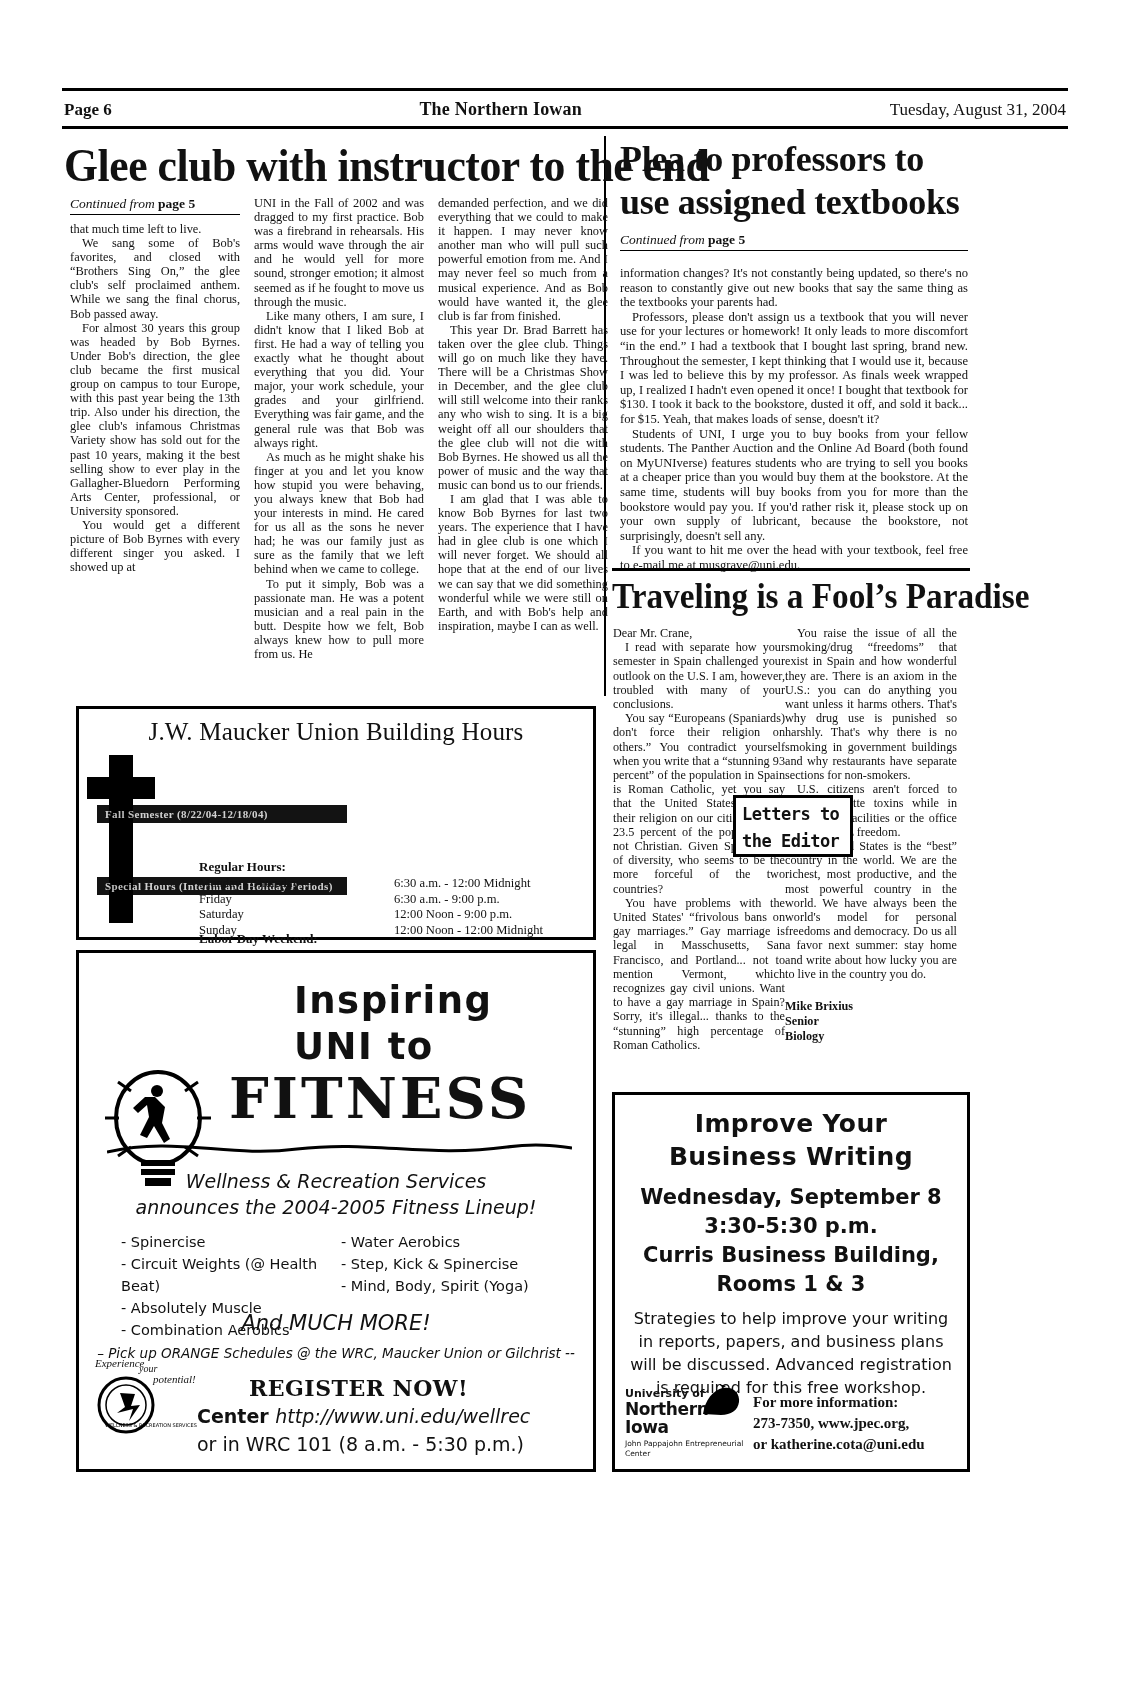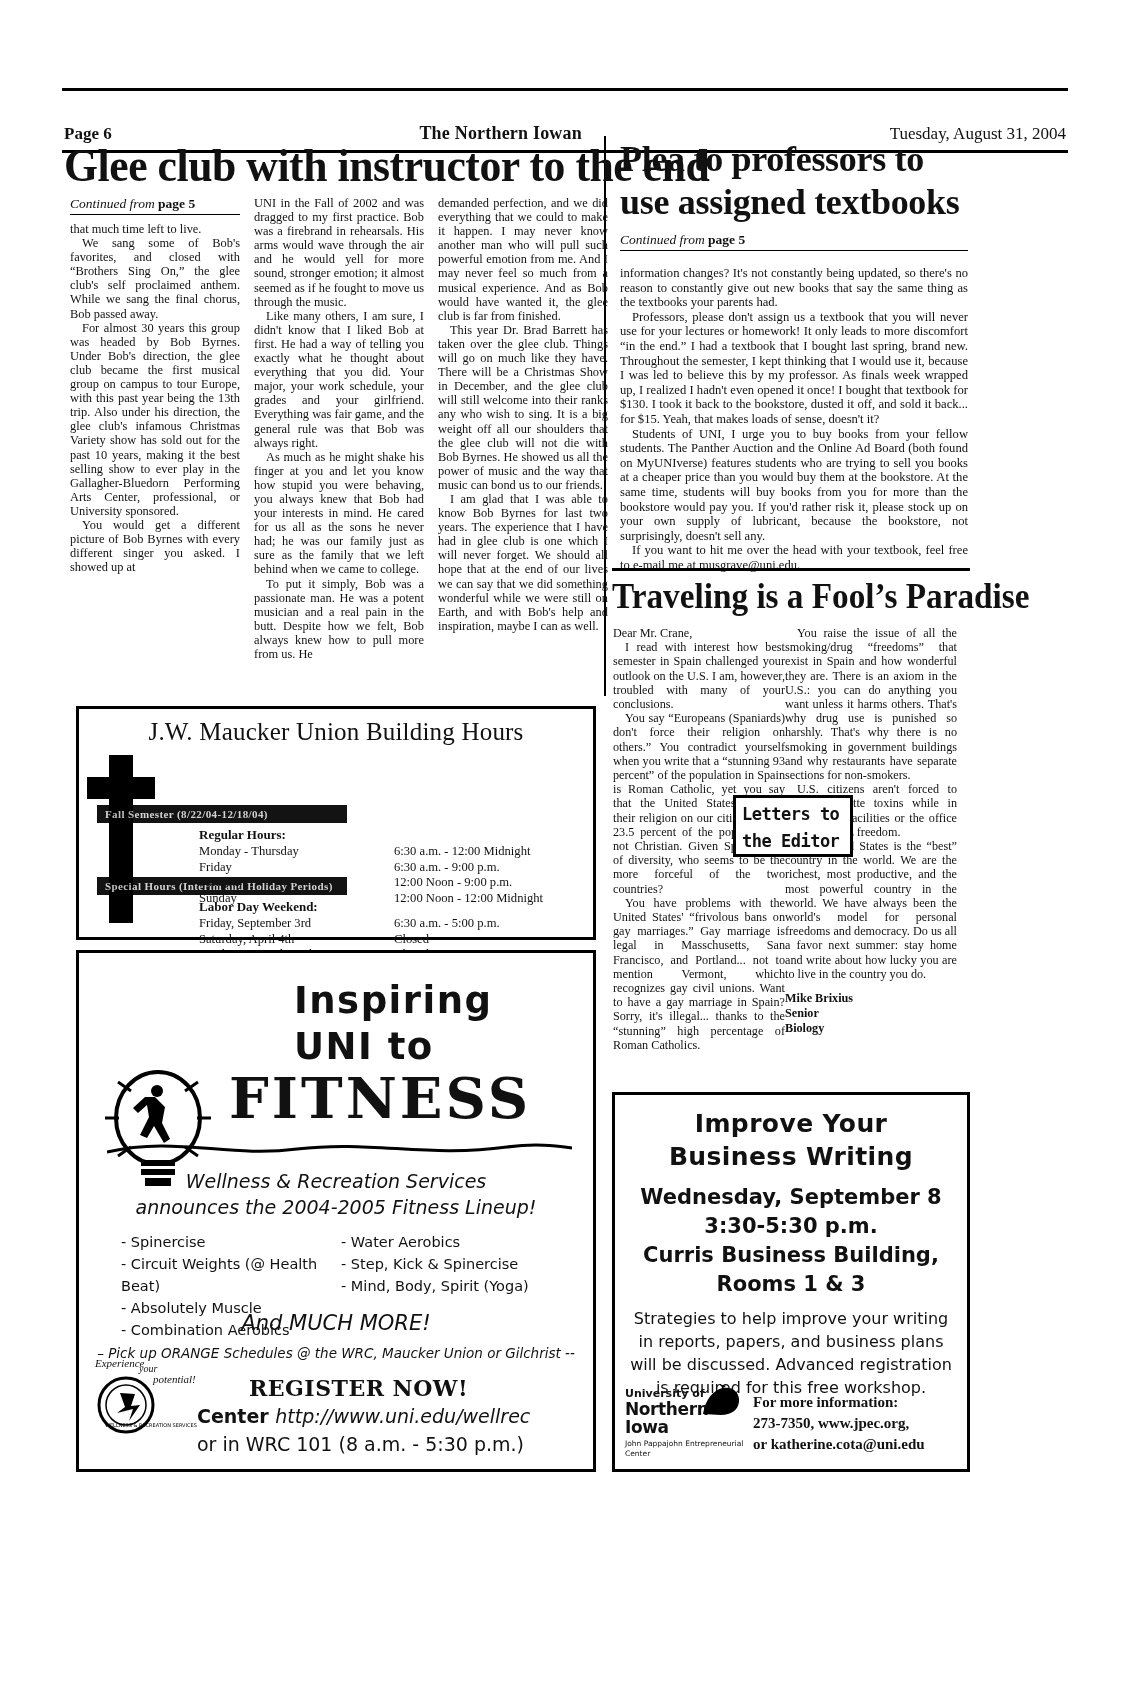--- a/index.html
+++ b/index.html
@@ -10,21 +10,21 @@
     font-family:"Liberation Serif", serif;
     color:#111;
     -webkit-font-smoothing:none;
   }
   .page{position:relative;width:1131px;height:1700px;box-sizing:border-box;padding:0;}
 
   
   .masthead{position:absolute;left:62px;top:88px;width:1006px;}
   .mast-rule-top{border-top:3px solid #000;width:100%;}
   .mast-row{display:flex;align-items:flex-end;justify-content:space-between;
-            padding:8px 2px 6px 2px;font-weight:bold;font-size:17px;margin-top:24px;}
+            padding:8px 2px 6px 2px;font-weight:bold;font-size:17px;}
   .mast-center{font-size:18px;font-weight:bold;letter-spacing:.2px;}
   .mast-right{font-size:17px;font-weight:normal;}
   .mast-rule-bot{border-top:3px solid #000;width:100%;}
 
   
   .col-text{
     font-size:12.4px;line-height:14.1px;text-align:justify;
     -moz-text-align-last:left;text-align-last:left;
     hyphens:auto;
   }
@@ -61,21 +61,21 @@
   
   .trav-head{
     position:absolute;left:612px;top:576px;width:360px;
     font-weight:bold;font-size:35px;line-height:42px;
     transform:scaleX(.95);transform-origin:left top;white-space:nowrap;
   }
   .trav-cols{position:absolute;left:613px;top:626px;width:356px;
              display:flex;gap:0;}
   .trav-cols .c{width:172px;}
   .trav-cols .col-text{font-size:12.2px;line-height:14.2px;}
-  .sig{margin-top:10px;text-align:center;font-weight:bold;line-height:15px;}
+  .sig{margin-top:18px;text-align:center;font-weight:bold;line-height:15px;}
 
   .letters-badge{
     position:absolute;left:733px;top:795px;width:120px;height:62px;
     border:3px solid #000;background:#fff;
     font-family:"DejaVu Sans Mono", monospace;
     font-weight:bold;font-size:17px;line-height:27px;
     padding:3px 4px 0 6px;box-sizing:border-box;
     letter-spacing:-.5px;
   }
 
@@ -88,21 +88,21 @@
   .hours-cross{position:absolute;left:30px;top:46px;width:24px;height:168px;background:#000;}
   .hours-cross:before{content:"";position:absolute;left:-22px;top:22px;width:68px;height:22px;background:#000;}
   .band{
     position:absolute;background:#000;color:#cfcfcf;
     font-size:11px;font-weight:bold;letter-spacing:.4px;
     padding:3px 8px;box-sizing:border-box;white-space:nowrap;
     opacity:.92;
   }
   .band.b1{left:18px;top:96px;width:250px;}
   .band.b2{left:18px;top:168px;width:250px;}
-  .hours-sec{position:absolute;font-size:13px;}
+  .hours-sec{position:absolute;font-size:13px;margin-top:32px;}
   .hours-sec .hs-title{font-weight:bold;margin-bottom:1px;}
   .hours-sec table{border-collapse:collapse;font-size:12.6px;}
   .hours-sec td{padding:0 0 1px 0;vertical-align:top;line-height:14.5px;}
   .hours-sec td.day{width:195px;}
   .sec1{left:120px;top:118px;}
   .sec2{left:120px;top:190px;}
 
   
   .fit-box{
     position:absolute;left:76px;top:950px;width:520px;height:522px;
@@ -213,21 +213,21 @@
     <p>If you want to hit me over the head with your textbook, feel free to e-mail me at musgrave@uni.edu.</p>
   </div>
 
   <div class="vrule" style="left:612px;top:568px;width:358px;height:3px;"></div>
   <div class="trav-head">Traveling is a Fool’s Paradise</div>
 
   <div class="trav-cols">
     <div class="c">
       <div class="col-text">
         <p class="noind">Dear Mr. Crane,</p>
-        <p>I read with interest how best semester in Spain challenged your outlook on the U.S. I am, however, troubled with many of your conclusions.</p>
+        <p>I read with separate how your semester in Spain challenged your outlook on the U.S. I am, however, troubled with many of your conclusions.</p>
         <p>You say “Europeans (Spaniards) don't force their religion on others.” You contradict yourself when you write that a “stunning 93 percent” of the population in Spain is Roman Catholic, yet you say that the United States “forces” their religion on our citizens while 23.5 percent of the population is not Christian. Given Spain's lack of diversity, who seems to be the more forceful of the two countries?</p>
         <p>You have problems with the United States' “frivolous bans on gay marriages.” Gay marriage is legal in Masschusetts, San Francisco, and Portland... not to mention Vermont, which recognizes gay civil unions. Want to have a gay marriage in Spain? Sorry, it's illegal... thanks to the “stunning” high percentage of Roman Catholics.</p>
       </div>
     </div>
     <div class="c">
       <div class="col-text">
         <p>You raise the issue of all the smoking/drug “freedoms” that exist in Spain and how wonderful they are. There is an axiom in the U.S.: you can do anything you want unless it harms others. That's why drug use is punished so harshly. That's why there is no smoking in government buildings and why restaurants have separate sections for non-smokers.</p>
         <p>U.S. citizens aren't forced to inhale cigarette toxins while in government facilities or the office – that's REAL freedom.</p>
         <p>The United States is the “best” country in the world. We are the richest, most productive, and the most powerful country in the world. We have always been the world's model for personal freedoms and democracy. Do us all a favor next summer: stay home and write about how lucky you are to live in the country you do.</p>
         <div class="sig">

